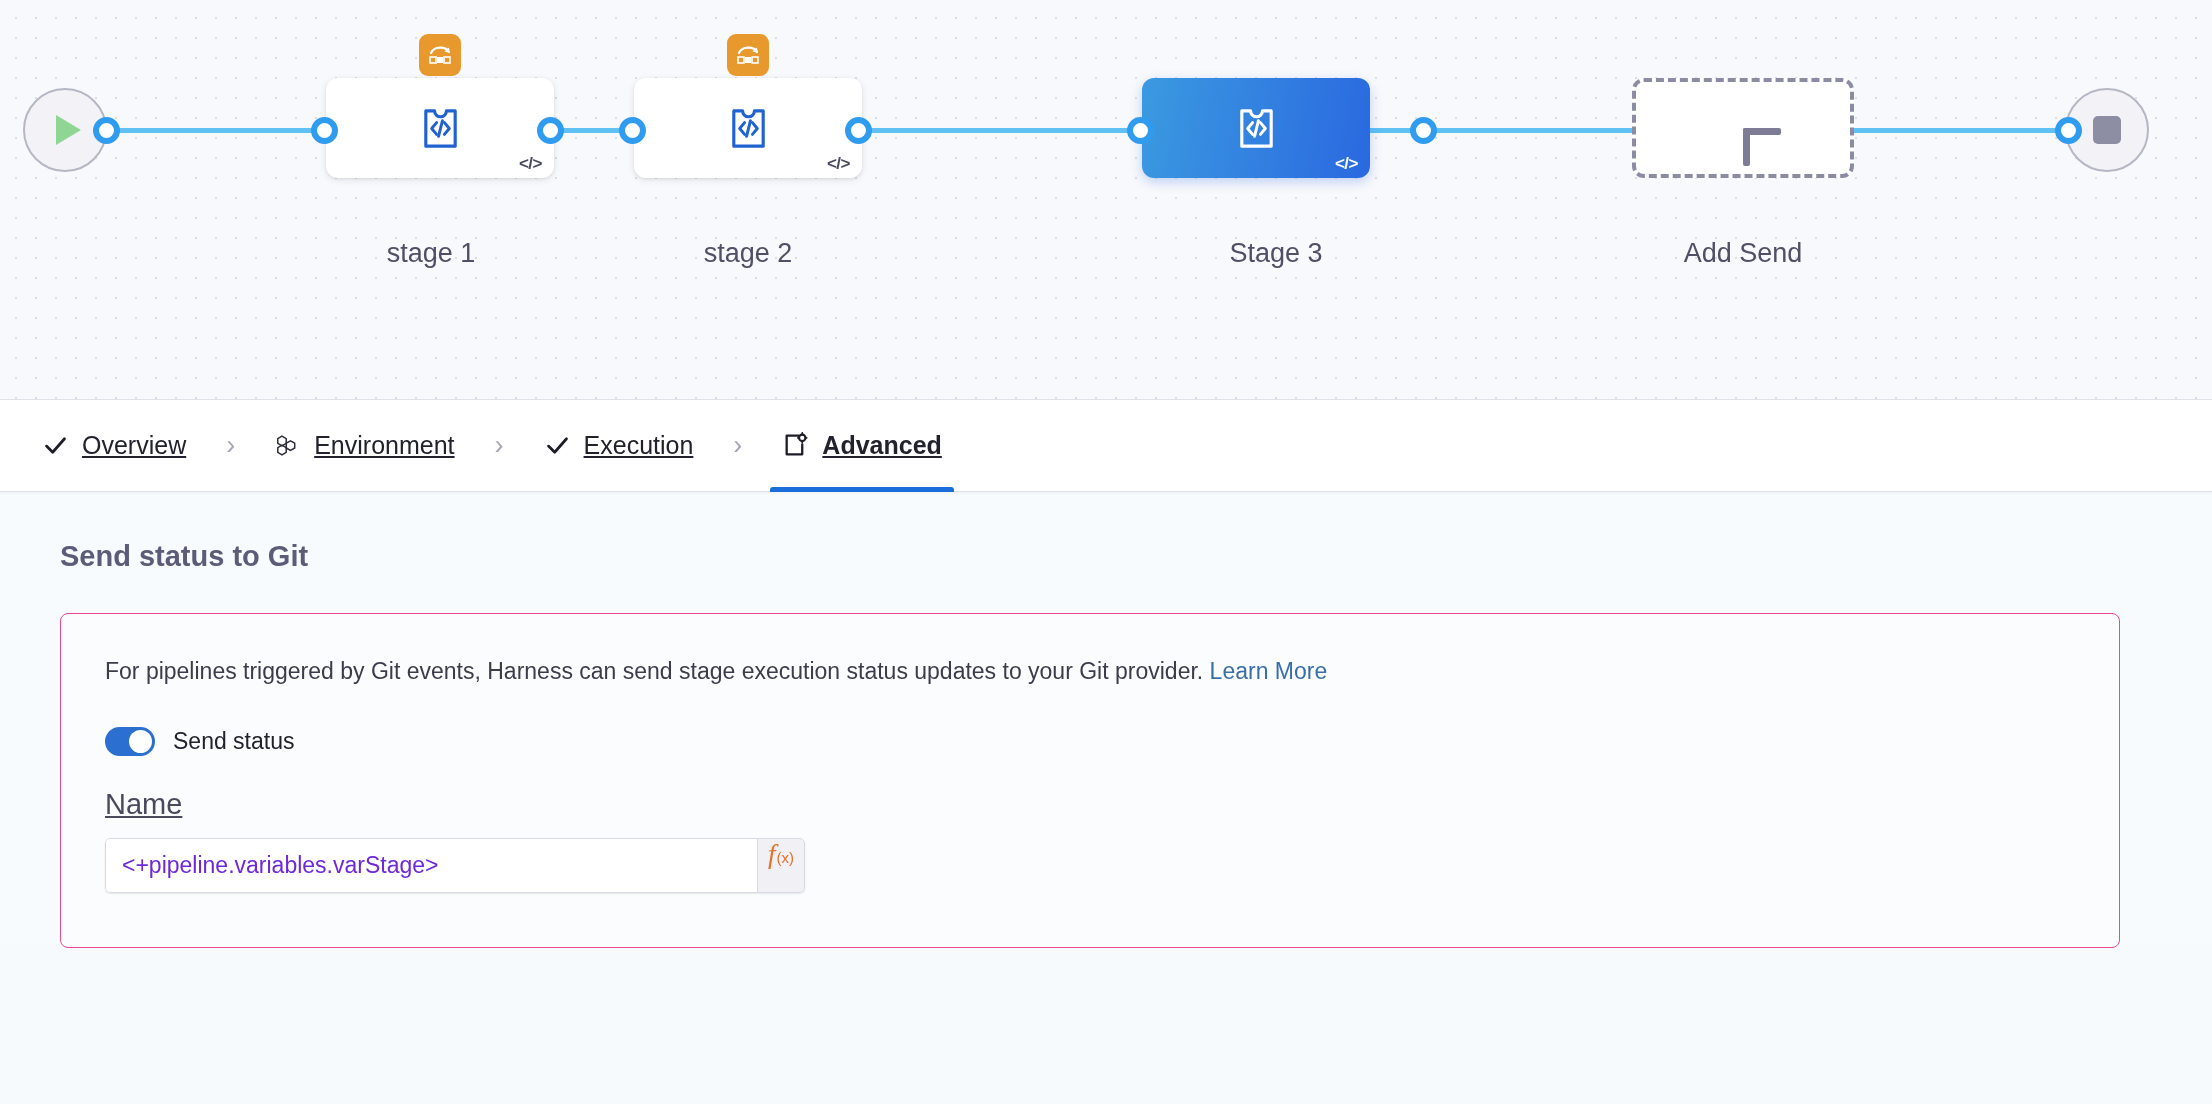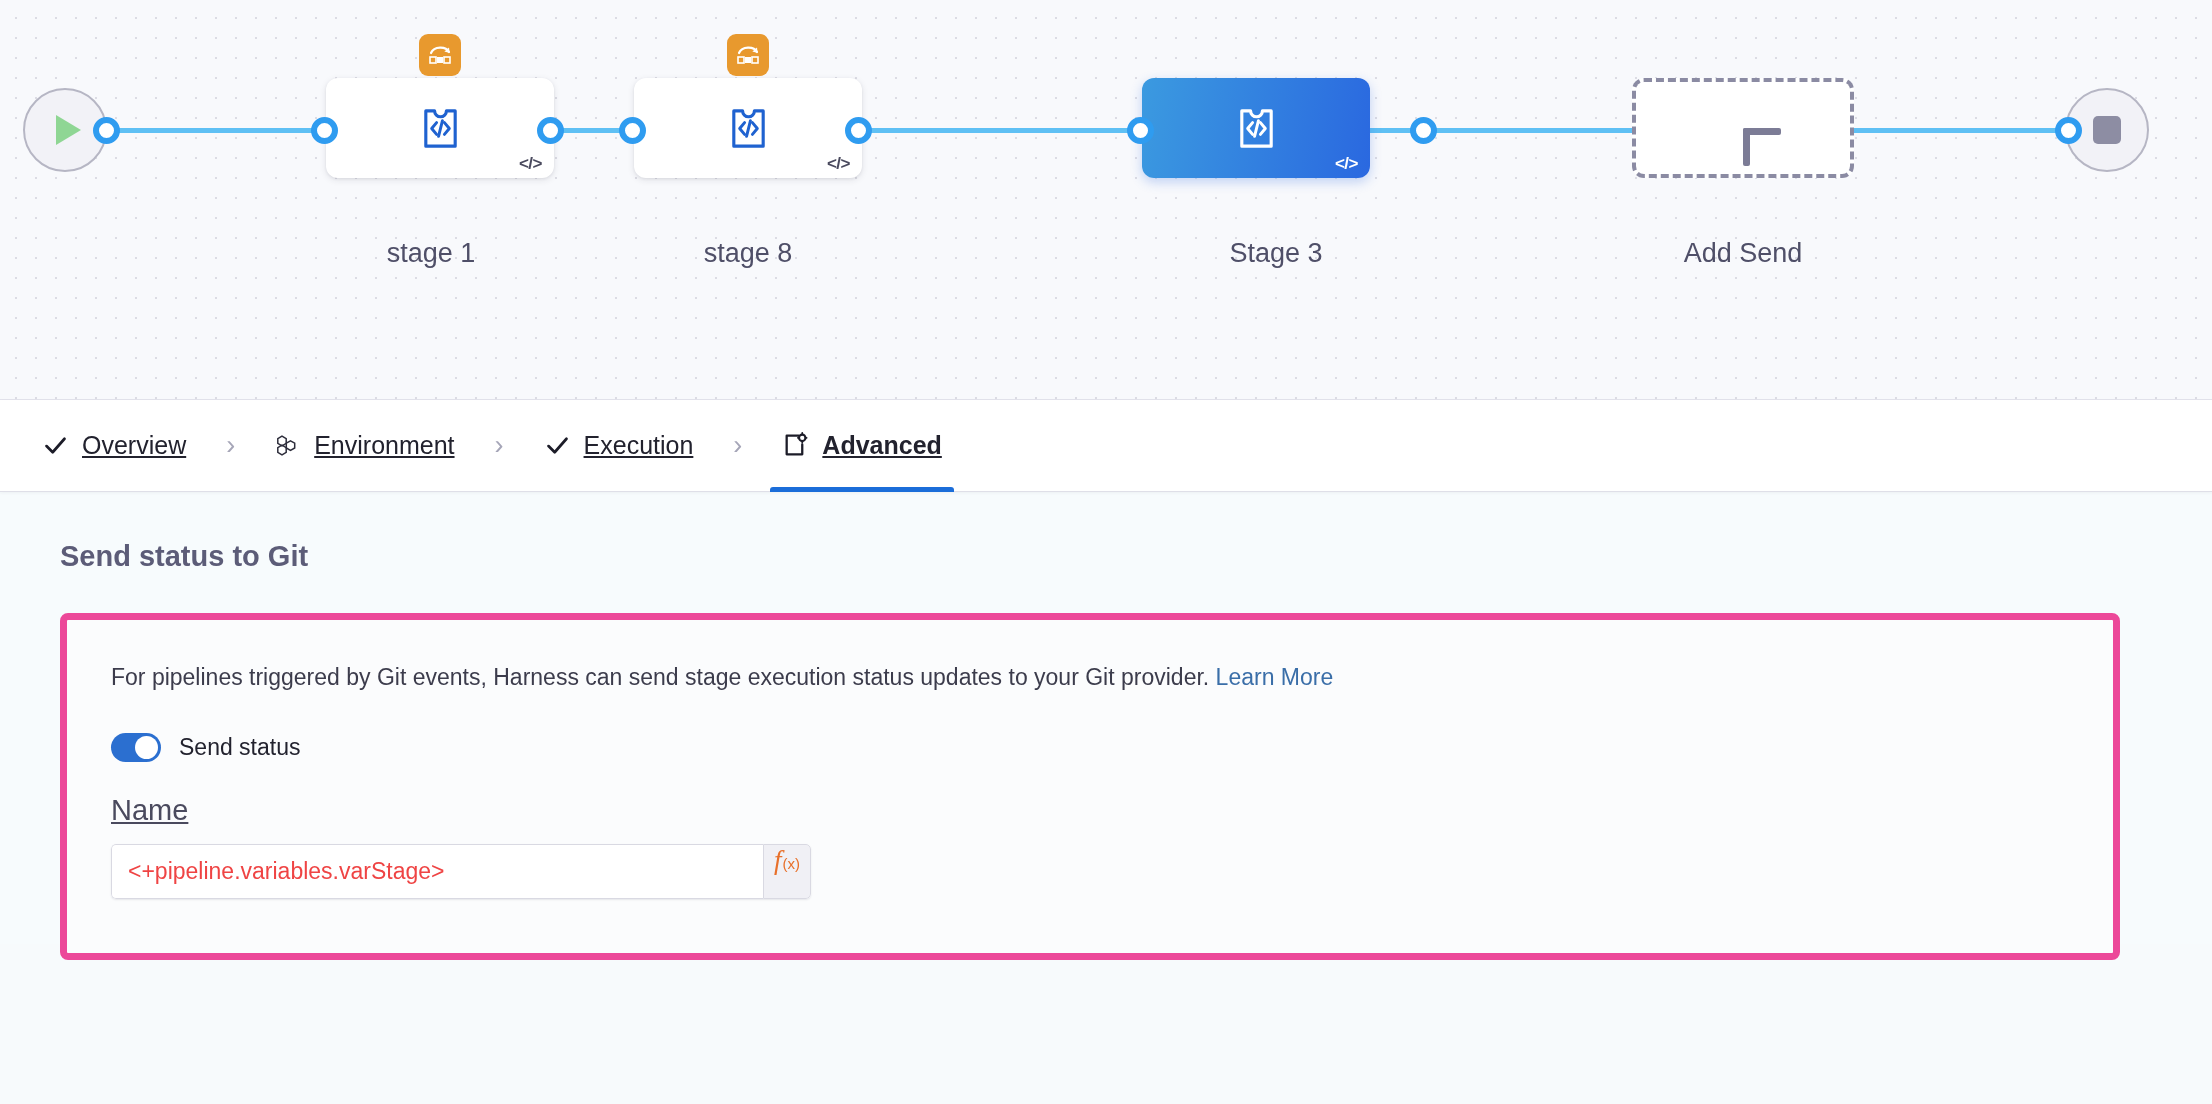--- a/index.html
+++ b/index.html
@@ -220,21 +220,21 @@
   }
   .section-title {
     font-size: 29px;
     font-weight: 700;
     color: #5c5c78;
     margin-bottom: 40px;
   }
   .panel {
     width: 2060px;
     background: #fbfcfd;
-    border: 7px solid #ec4899;
+    border: 1px solid #ec4899;
     border-radius: 8px;
     padding: 44px 44px 54px 44px;
   }
   .panel-desc {
     font-size: 23px;
     color: #3c3c4c;
     margin-bottom: 42px;
   }
   .panel-desc a {
     color: #3a6ea8;
@@ -274,21 +274,21 @@
     box-shadow: 0 1px 2px rgba(40,41,61,0.10);
   }
   .text-input {
     flex: 1;
     border: 1px solid #d9d9e2;
     border-right: none;
     border-radius: 5px 0 0 5px;
     background: #ffffff;
     font-family: "Liberation Sans", sans-serif;
     font-size: 23px;
-    color: #ef4444;
+    color: #6d28d9;
     padding: 0 16px;
     outline: none;
   }
   .fx-btn {
     width: 48px;
     border: 1px solid #d9d9e2;
     border-radius: 0 5px 5px 0;
     background: #f0f0f5;
     color: #e8702a;
     display: flex;
@@ -350,21 +350,21 @@
       </div>
       <svg class="stage-glyph" viewBox="0 0 48 48">
         <path d="M9 6 h9 a5 5 0 0 0 12 0 h9 v36 H9 Z" fill="none" stroke="#1f62d0" stroke-width="3.2" stroke-linejoin="round"></path>
         <path d="M20 18 l-5 6 l5 6" fill="none" stroke="#1f62d0" stroke-width="3" stroke-linecap="round" stroke-linejoin="round"></path>
         <path d="M28 18 l5 6 l-5 6" fill="none" stroke="#1f62d0" stroke-width="3" stroke-linecap="round" stroke-linejoin="round"></path>
         <path d="M26 16 l-4 16" stroke="#1f62d0" stroke-width="3" stroke-linecap="round"></path>
       </svg>
       <span class="code-badge">&lt;/&gt;</span>
     </div>
     <div class="port" style="left:845px"></div>
-    <div class="stage-label" style="left:598px">stage 8</div>
+    <div class="stage-label" style="left:598px">stage 2</div>
 
     <div class="port" style="left:1127px"></div>
     <div class="stage selected" style="left:1142px">
       <svg class="stage-glyph" viewBox="0 0 48 48">
         <path d="M9 6 h9 a5 5 0 0 0 12 0 h9 v36 H9 Z" fill="none" stroke="#ffffff" stroke-width="3.2" stroke-linejoin="round"></path>
         <path d="M20 18 l-5 6 l5 6" fill="none" stroke="#ffffff" stroke-width="3" stroke-linecap="round" stroke-linejoin="round"></path>
         <path d="M28 18 l5 6 l-5 6" fill="none" stroke="#ffffff" stroke-width="3" stroke-linecap="round" stroke-linejoin="round"></path>
         <path d="M26 16 l-4 16" stroke="#ffffff" stroke-width="3" stroke-linecap="round"></path>
       </svg>
       <span class="code-badge">&lt;/&gt;</span>

